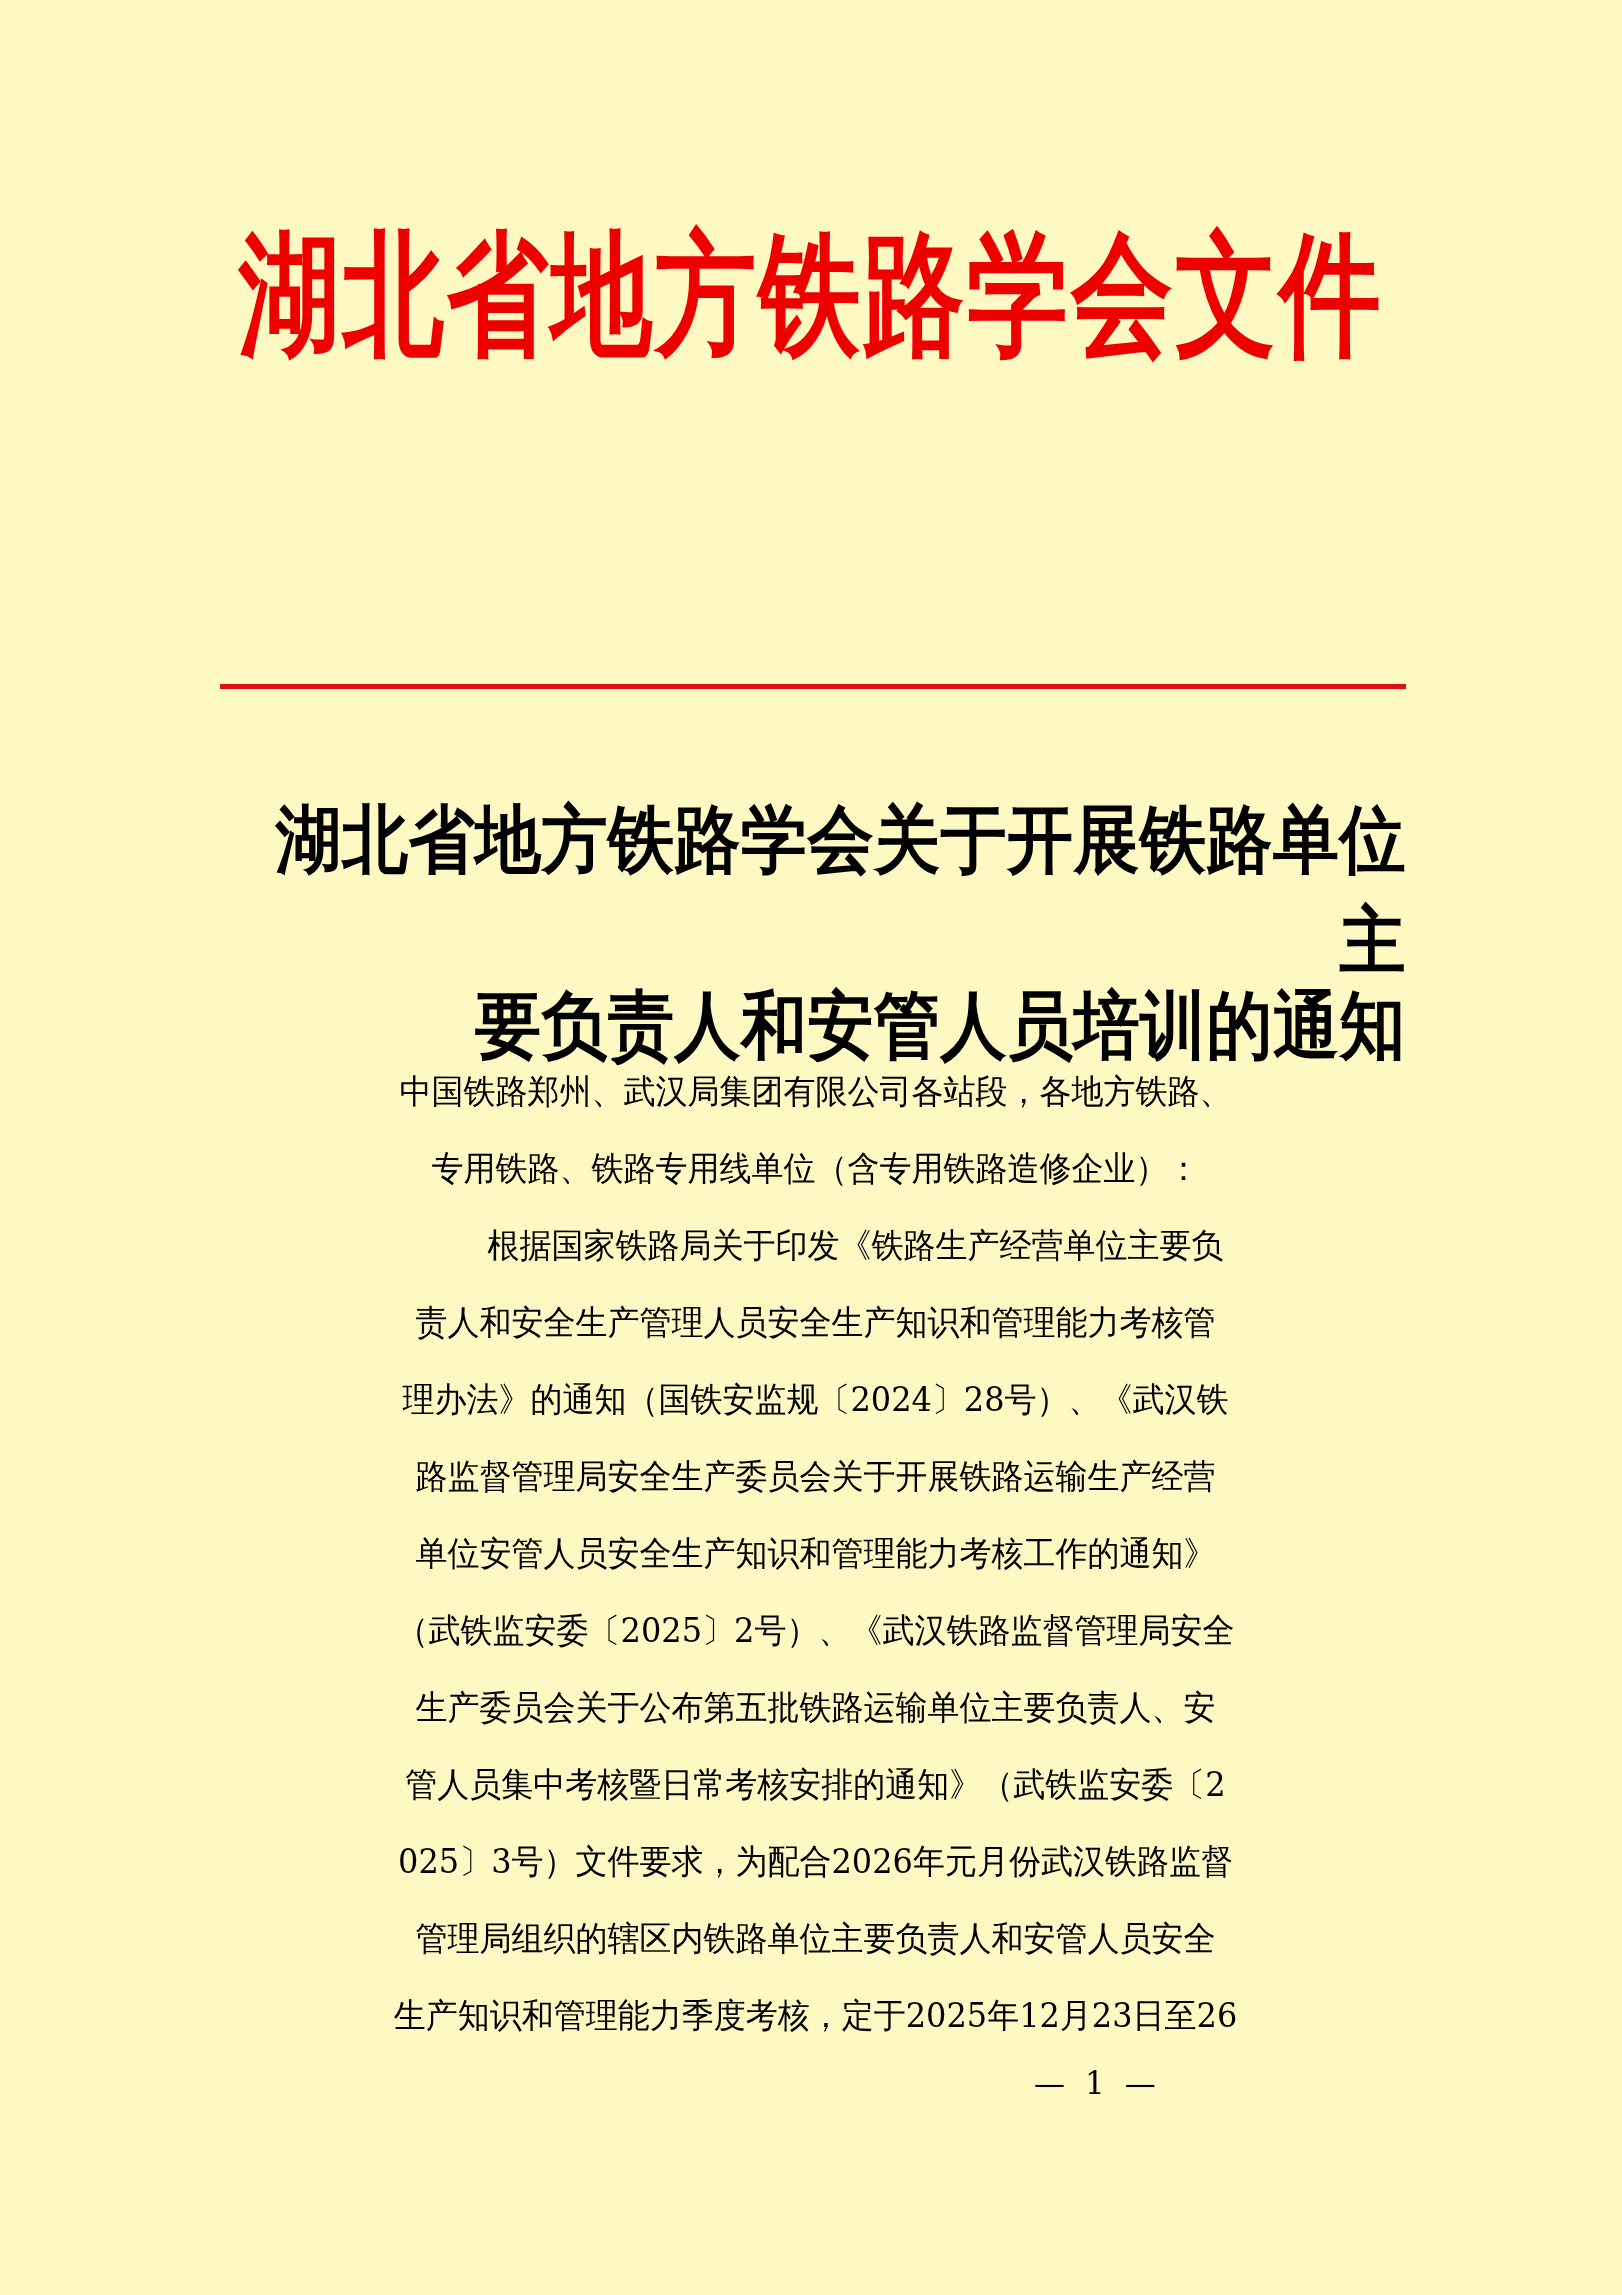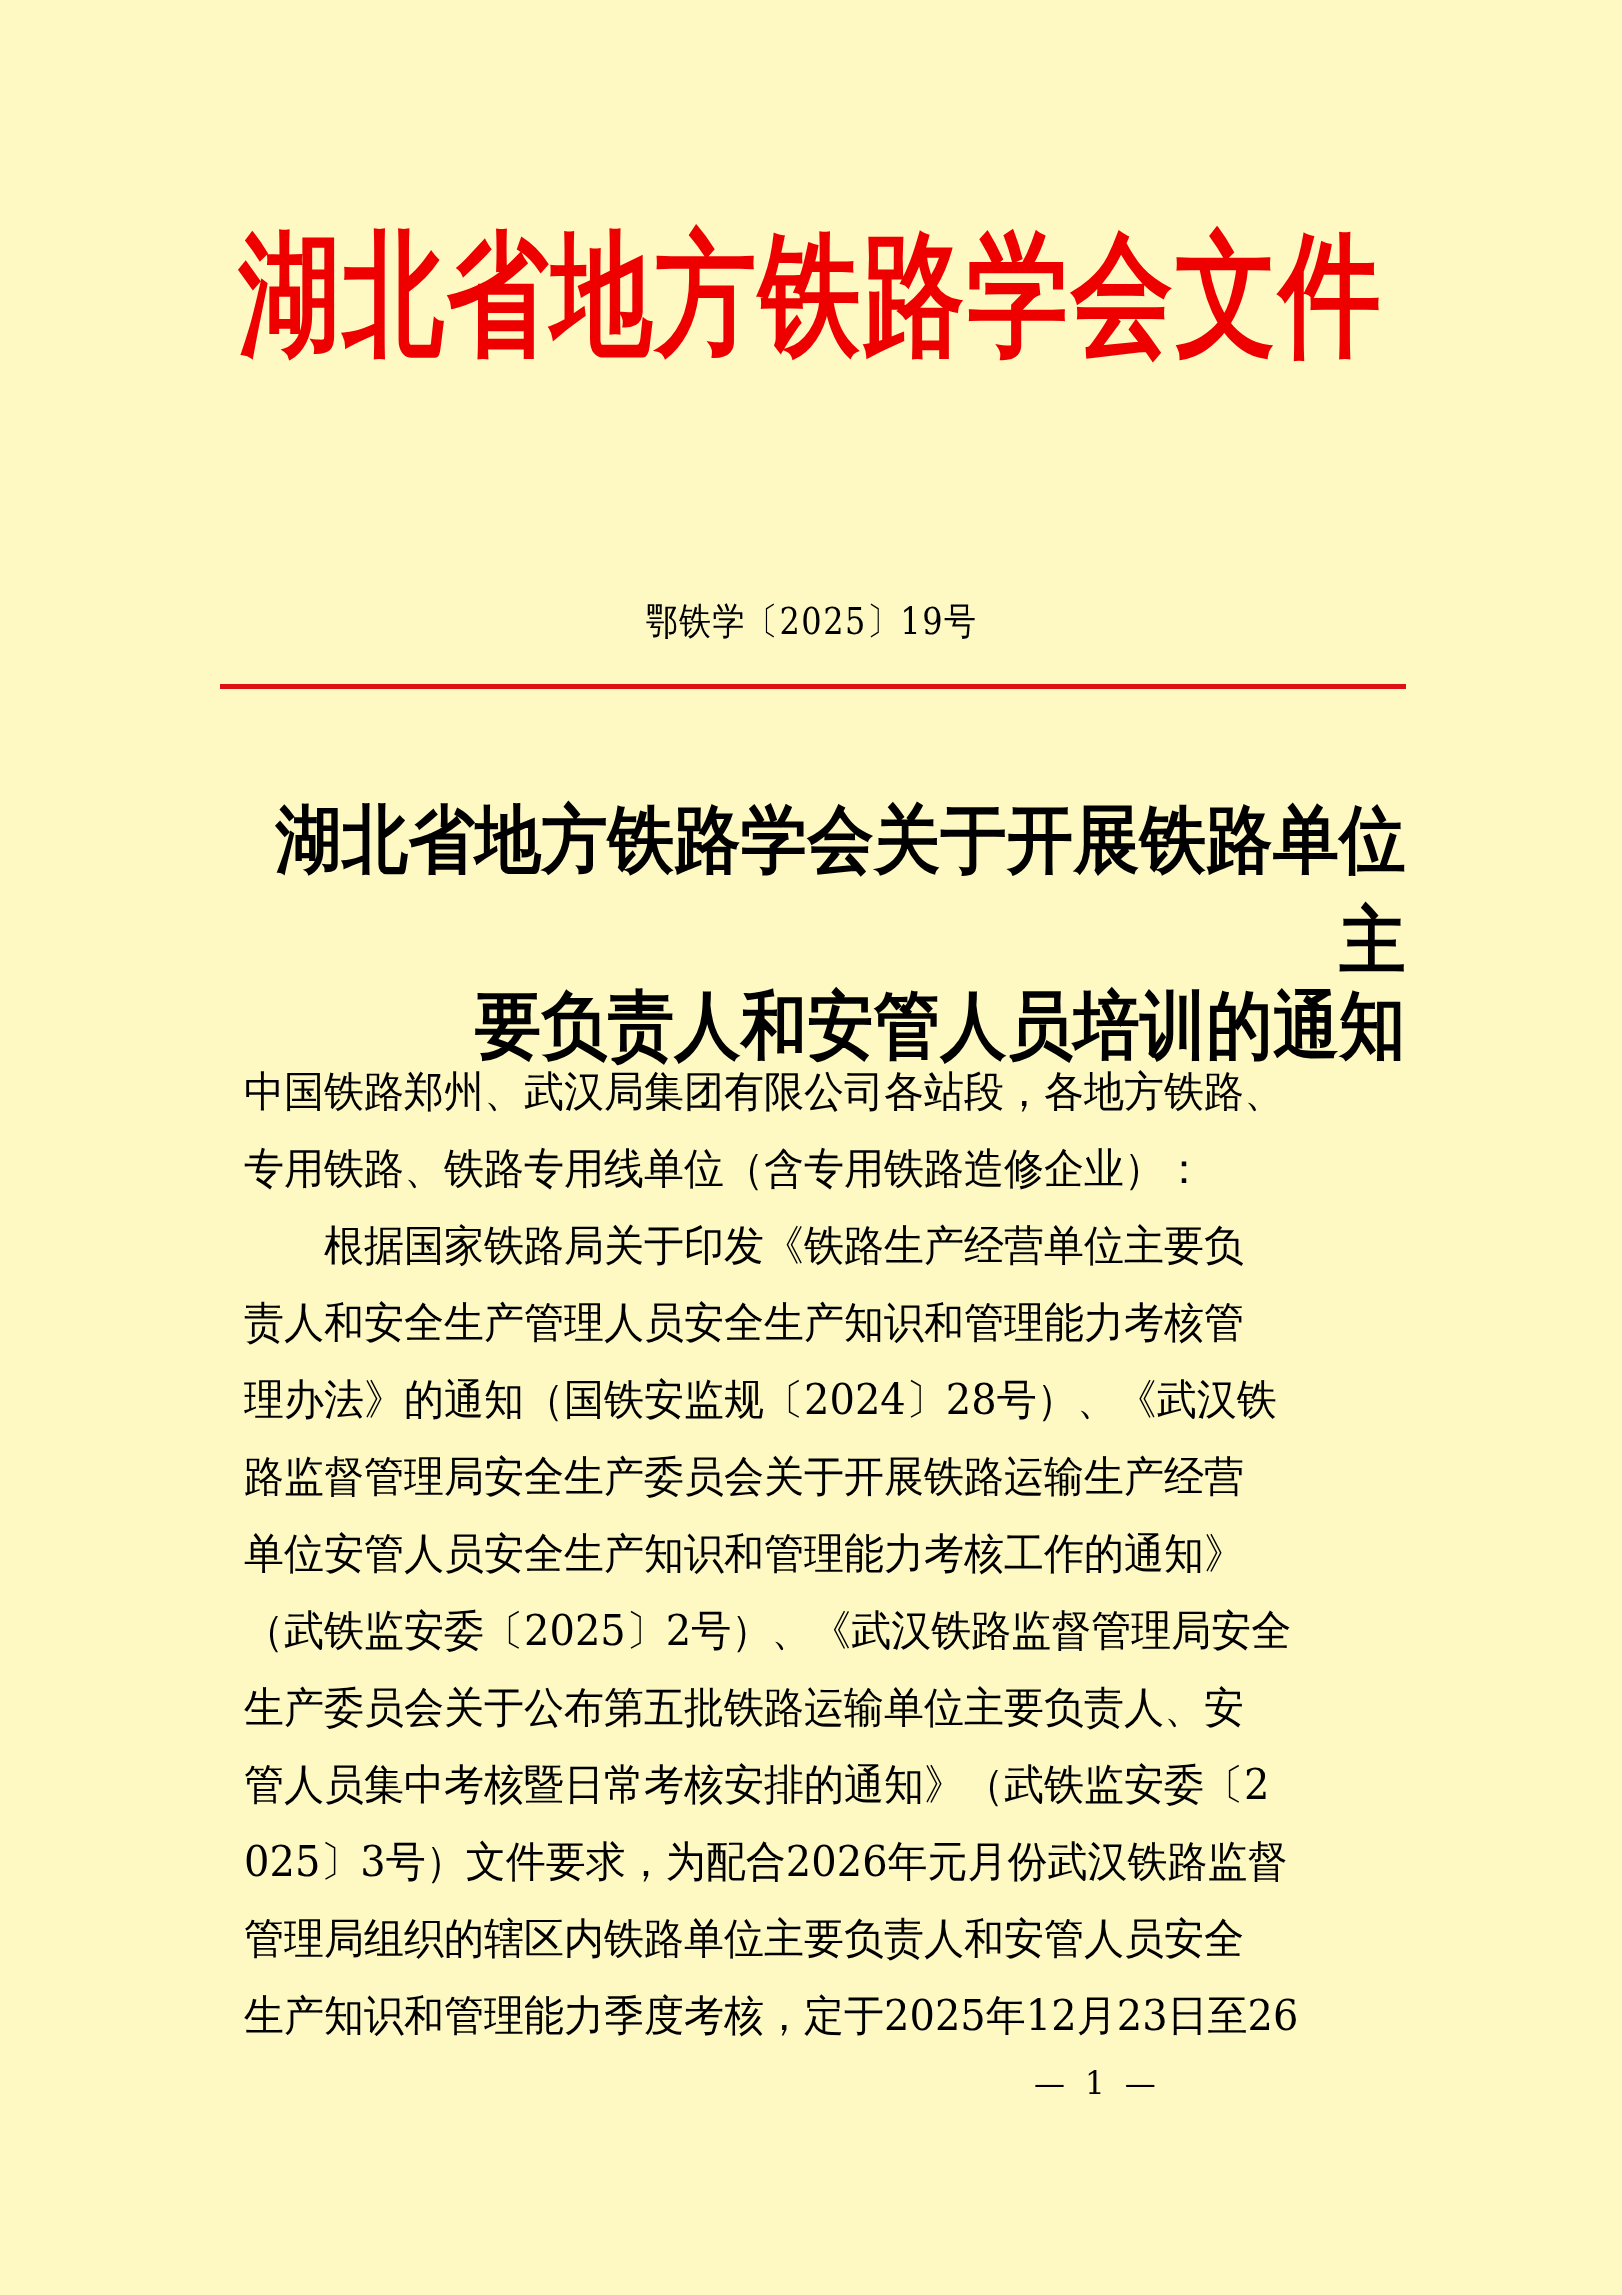--- a/index.html
+++ b/index.html
@@ -93,23 +93,24 @@
   }
 
   
   .body-text {
     position: absolute;
     left: 244px;
     width: 1143px;
     top: 1053px;
     color: #000000;
     font-family: "DejaVu Serif", "Liberation Serif", serif;
-    font-size: 40px;
+    font-size: 32px;
     line-height: 77px;
     letter-spacing: 0px;
+    text-align: center;
   }
   .body-text .bline {
     display: block;
     white-space: nowrap;
     transform: scaleY(1.06);
     transform-origin: left center;
   }
   .body-text .bline.indent {
     text-indent: 80px;
   }
@@ -133,23 +134,20 @@
 </style>
 </head>
 <body>
 
 <div class="page">
 
   <div class="masthead">
     <span class="masthead-title">湖北省地方铁路学会文件</span>
   </div>
 
-  <div class="docnumber-row">
-    <span class="docnumber">鄂铁学〔2025〕19号</span>
-  </div>
 
   <div class="red-rule"></div>
 
   <div class="doc-title">
     <span class="tline">湖北省地方铁路学会关于开展铁路单位主</span>
     <span class="tline">要负责人和安管人员培训的通知</span>
   </div>
 
   <div class="body-text">
     <span class="bline">中国铁路郑州、武汉局集团有限公司各站段，各地方铁路、</span>

